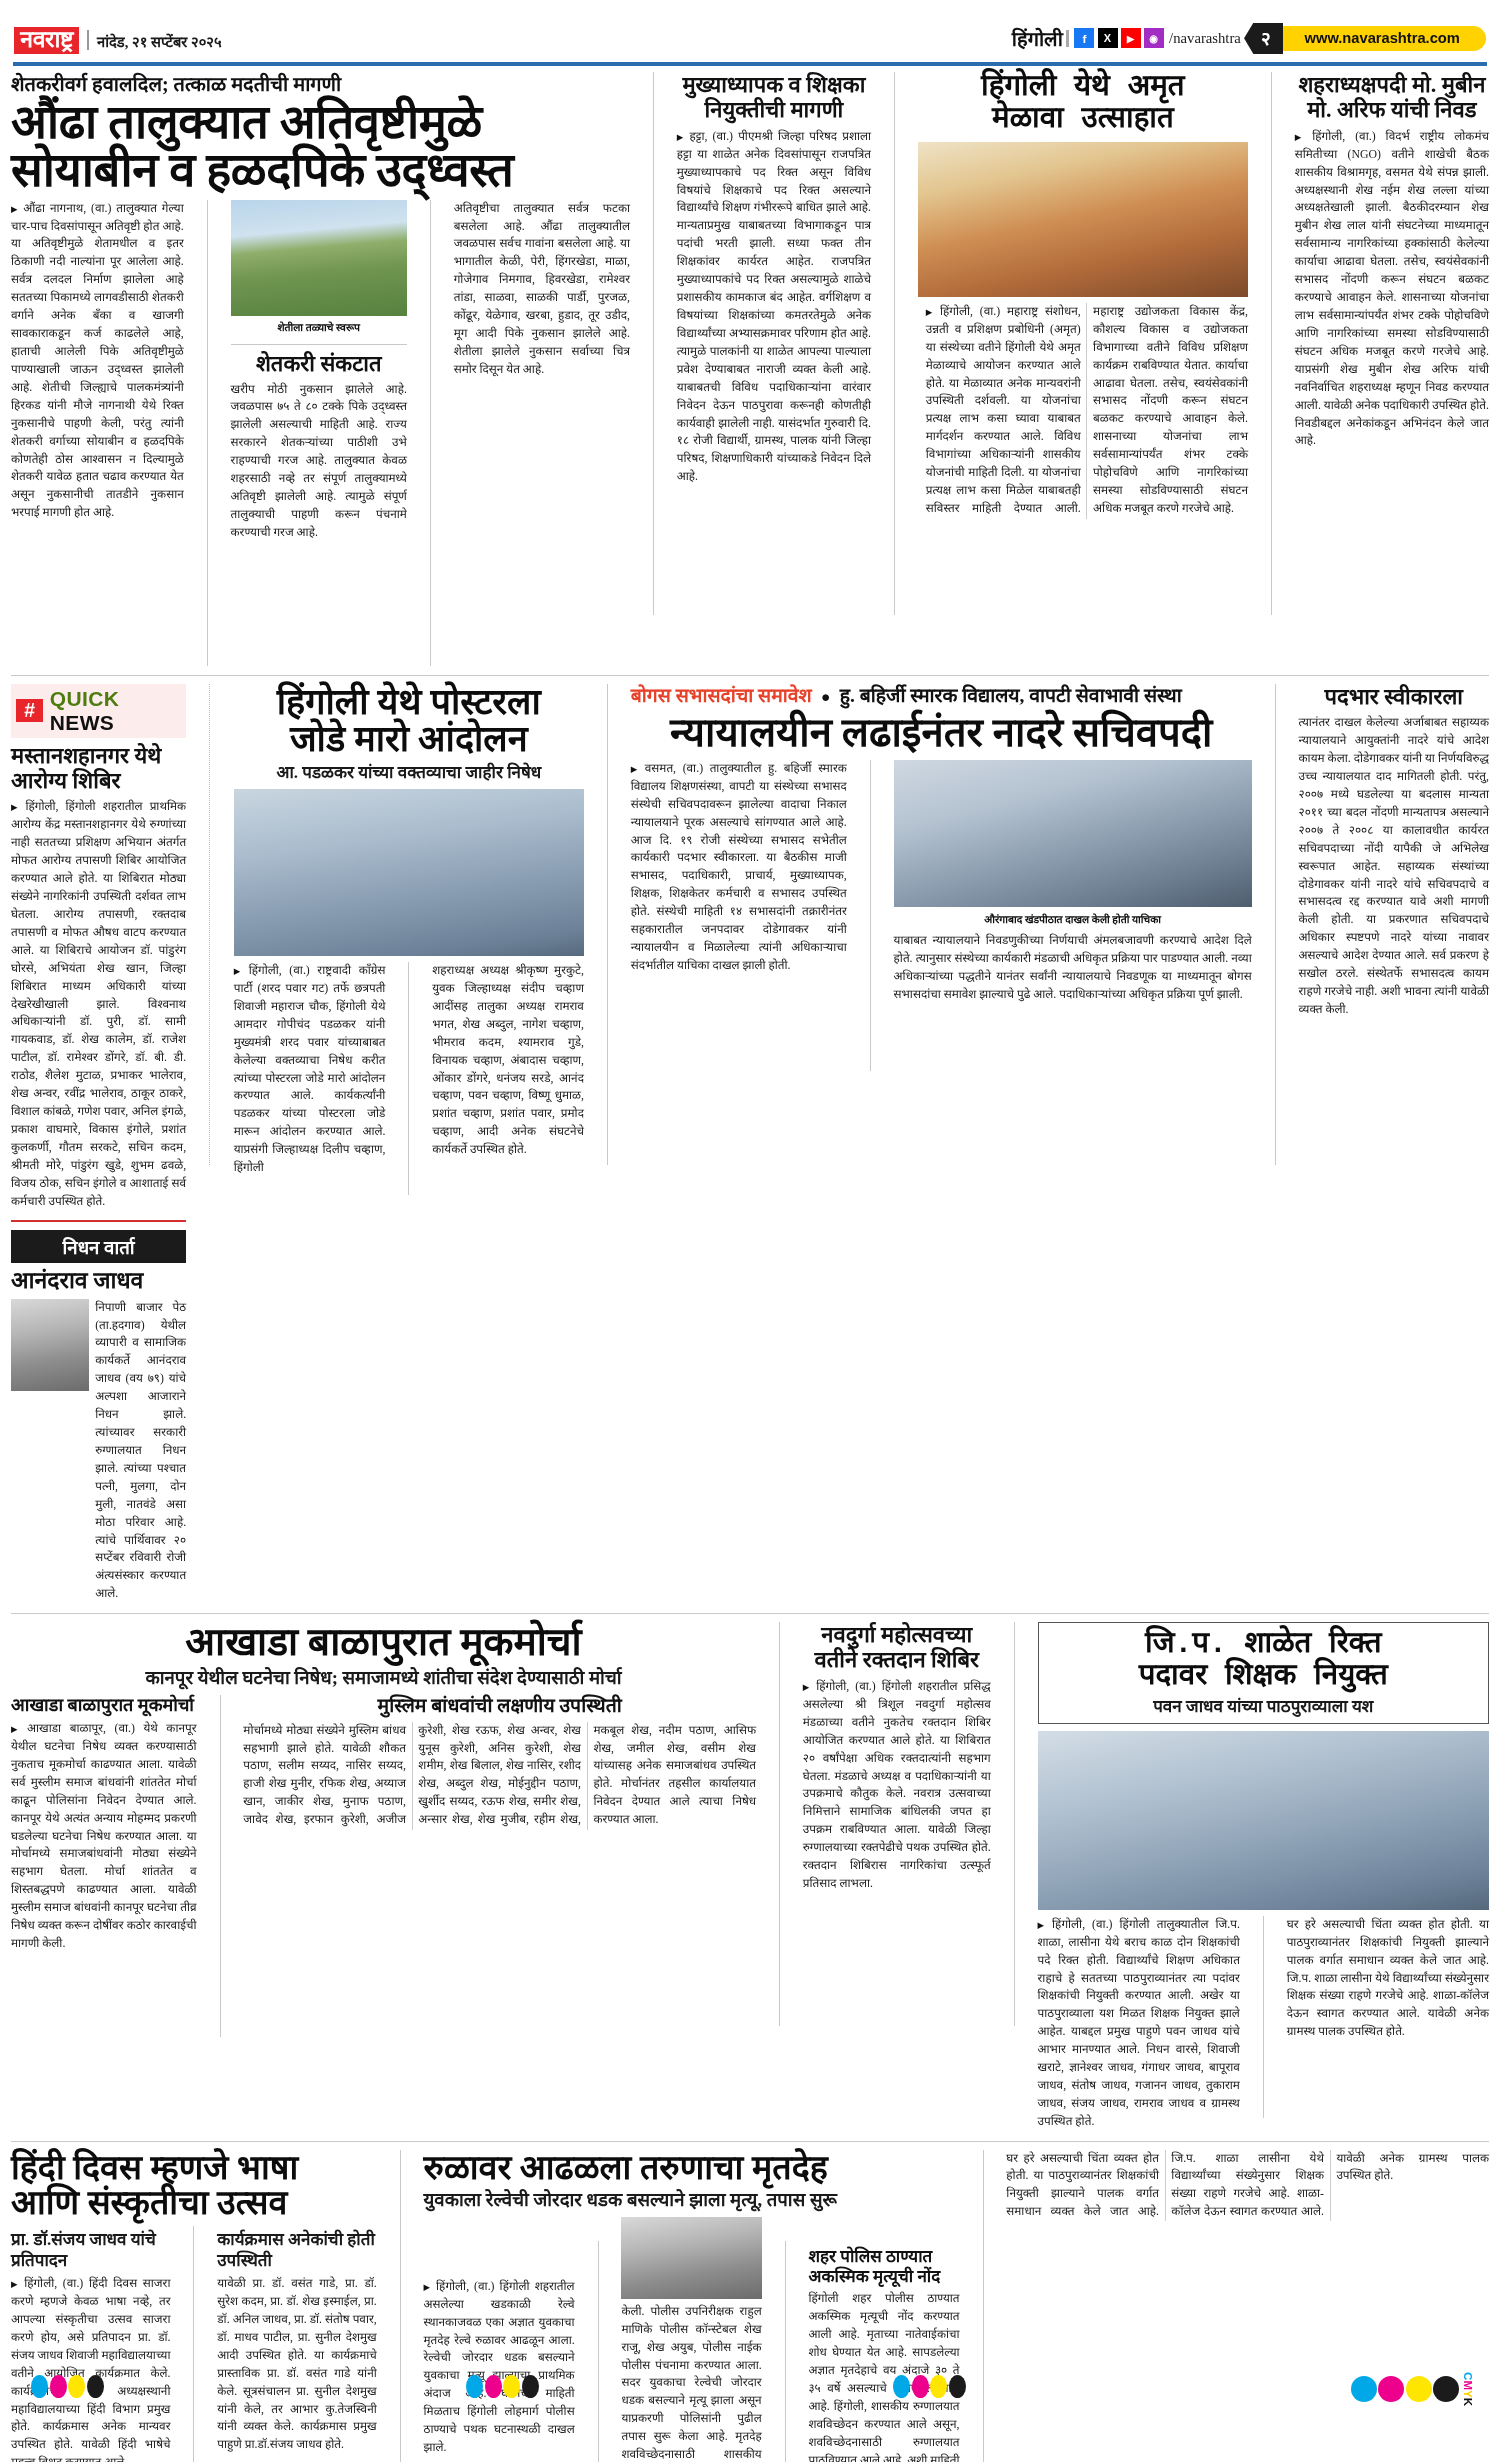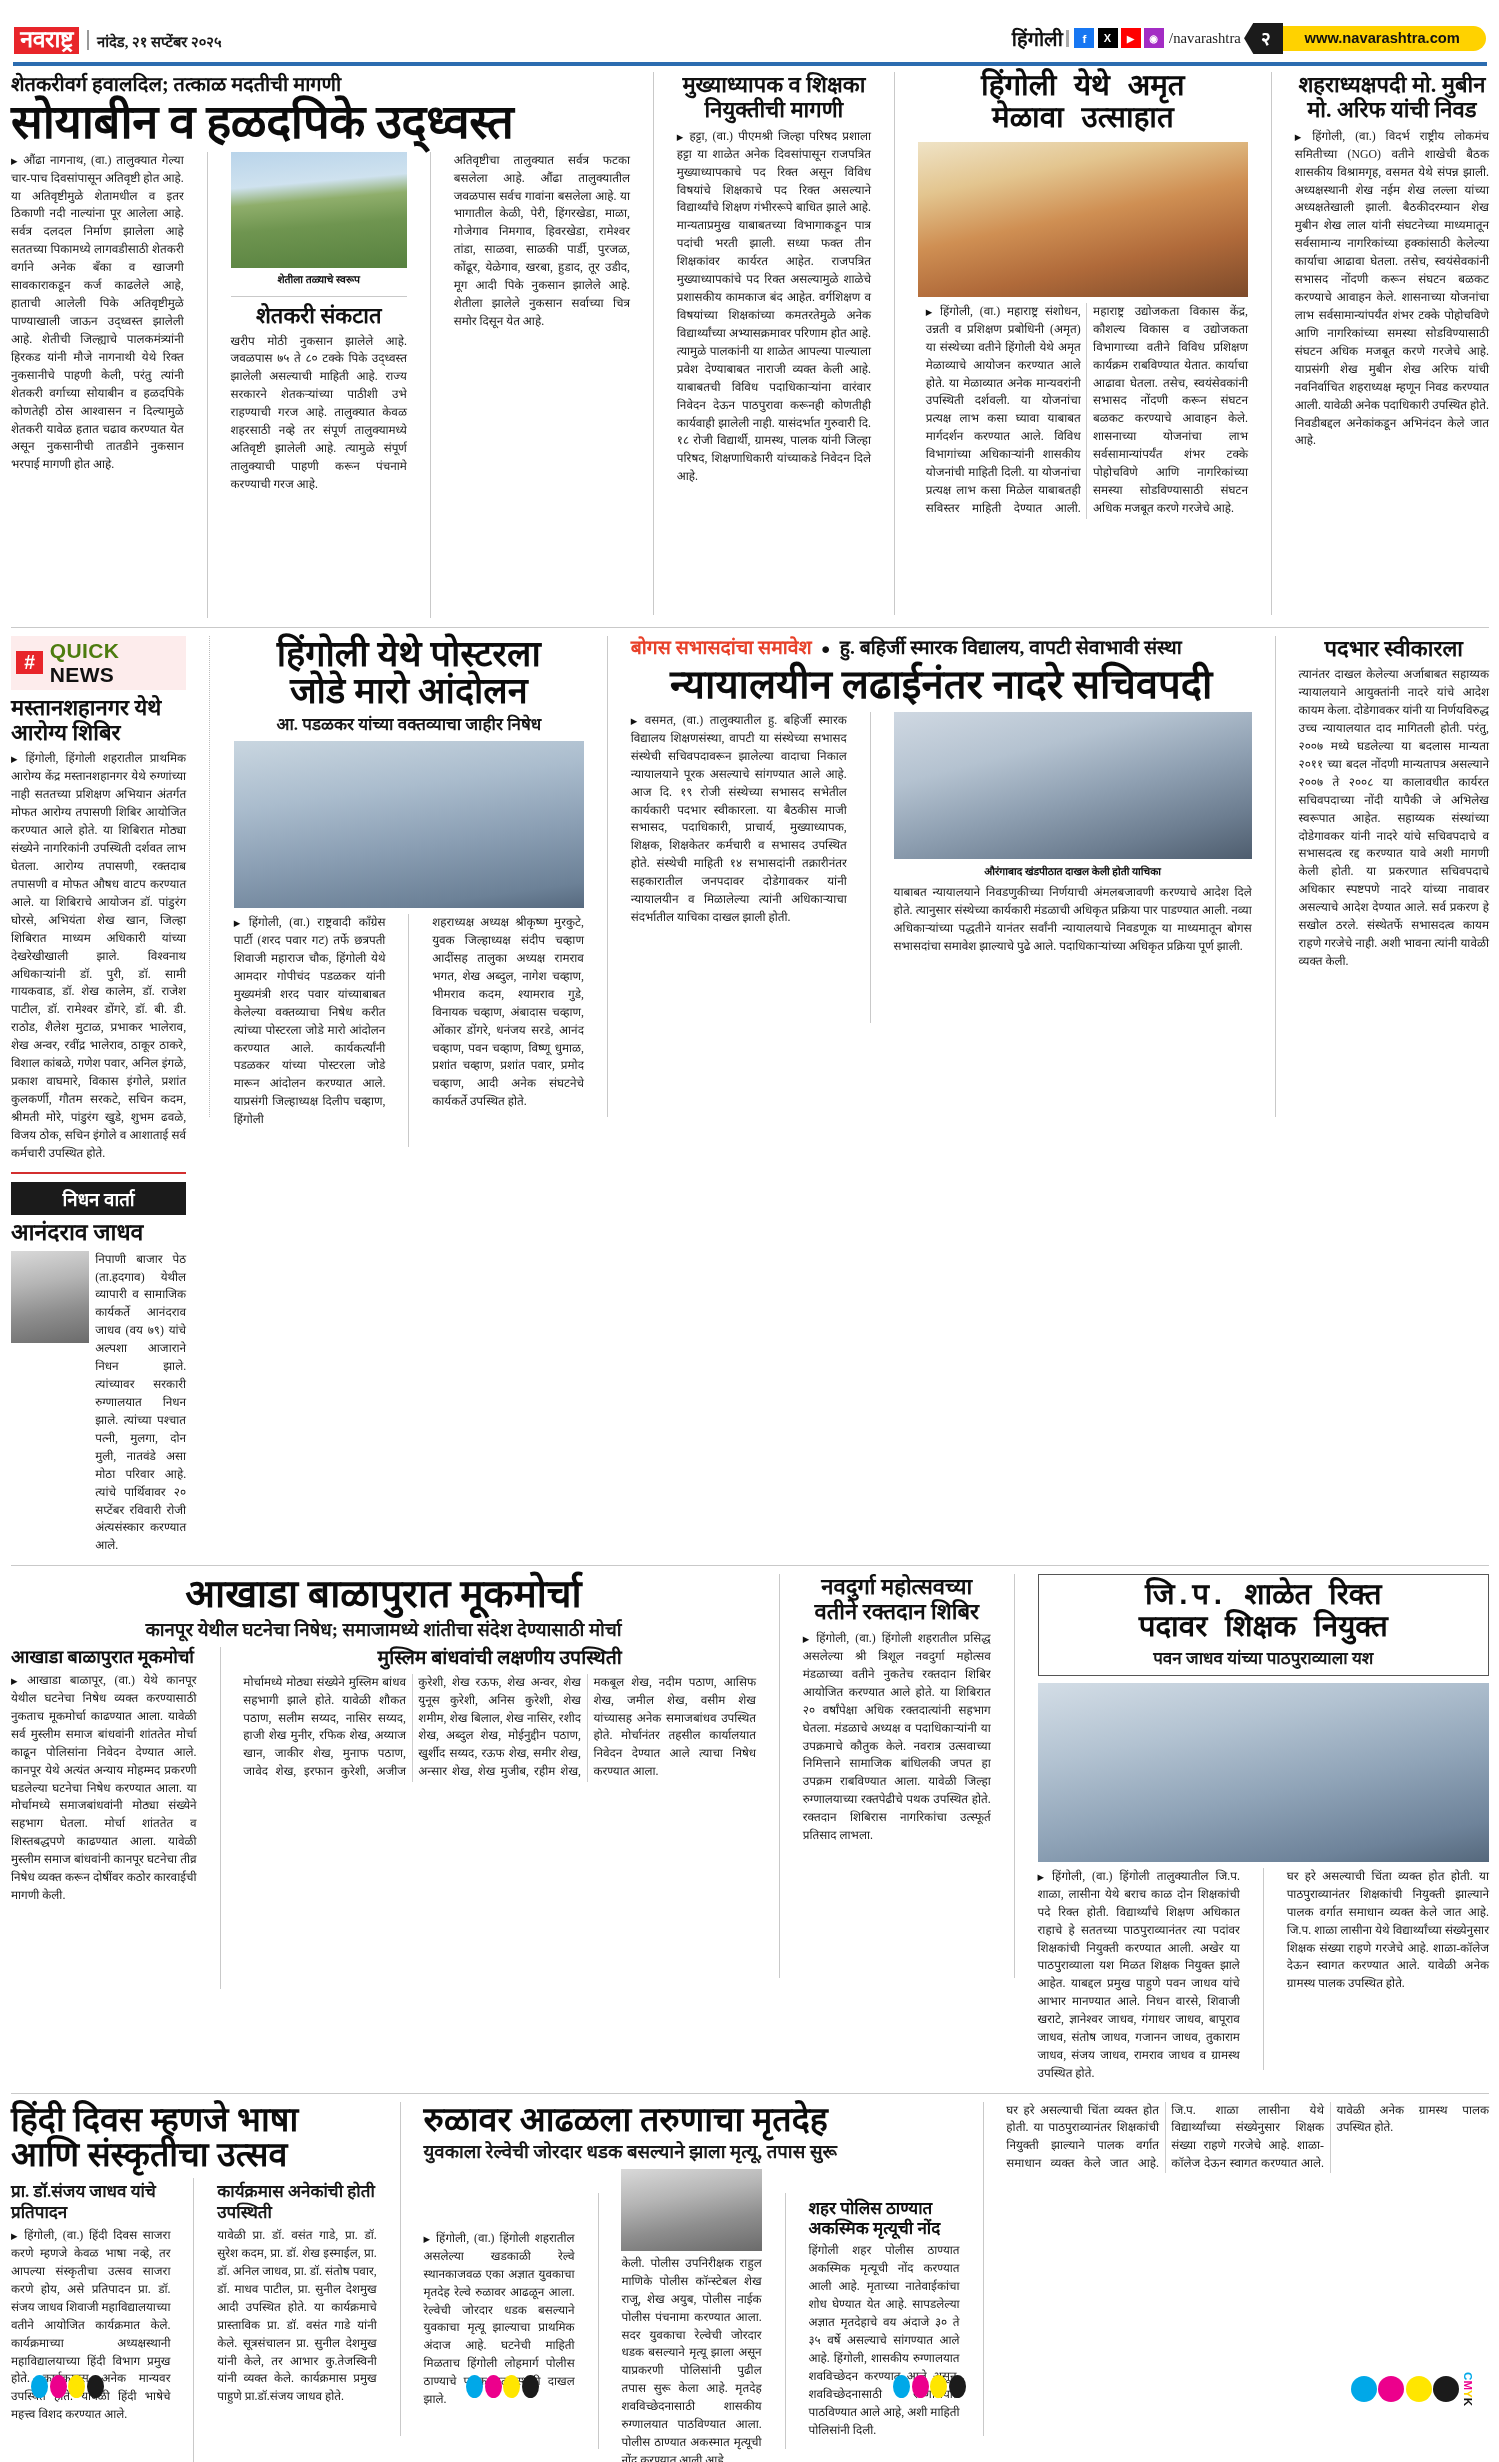--- a/index.html
+++ b/index.html
@@ -131,20 +131,21 @@
       <span class="pagebadge">२</span>
       <span class="siteurl">www.navarashtra.com</span>
     </div>
   </div>
   <div class="rule-blue"></div>
 
   <div class="row" style="margin-top:6.2px;">
 
     <div style="width:619px;">
       <div class="kicker" style="font-size:20px;">शेतकरीवर्ग हवालदिल; तत्काळ मदतीची मागणी</div>
+      <div class="hl-mega">औंढा तालुक्यात अतिवृष्टीमुळे</div>
       <div class="hl-mega" style="margin-bottom:4.7px;">सोयाबीन व हळदपिके उद्ध्वस्त</div>
 
       <div class="row" style="align-items:flex-start;">
         <div style="width:194px;">
           <div class="body">
               <p class="arrow">औंढा नागनाथ, (वा.) तालुक्यात गेल्या चार-पाच दिवसांपासून अतिवृष्टी होत आहे. या अतिवृष्टीमुळे शेतामधील व इतर ठिकाणी नदी नाल्यांना पूर आलेला आहे. सर्वत्र दलदल निर्माण झालेला आहे सततच्या पिकामध्ये लागवडीसाठी शेतकरी वर्गाने अनेक बँका व खाजगी सावकाराकडून कर्ज काढलेले आहे, हाताची आलेली पिके अतिवृष्टीमुळे पाण्याखाली जाऊन उद्ध्वस्त झालेली आहे. शेतीची जिल्ह्याचे पालकमंत्र्यांनी हिरकड यांनी मौजे नागनाथी येथे रिक्त नुकसानीचे पाहणी केली, परंतु त्यांनी शेतकरी वर्गाच्या सोयाबीन व हळदपिके कोणतेही ठोस आश्वासन न दिल्यामुळे शेतकरी यावेळ हतात चढाव करण्यात येत असून नुकसानीची तातडीने नुकसान भरपाई मागणी होत आहे.</p>
             </div>
         </div>
         <div class="vsep" style="height:466px;"></div>
         <div style="width:198px;">

